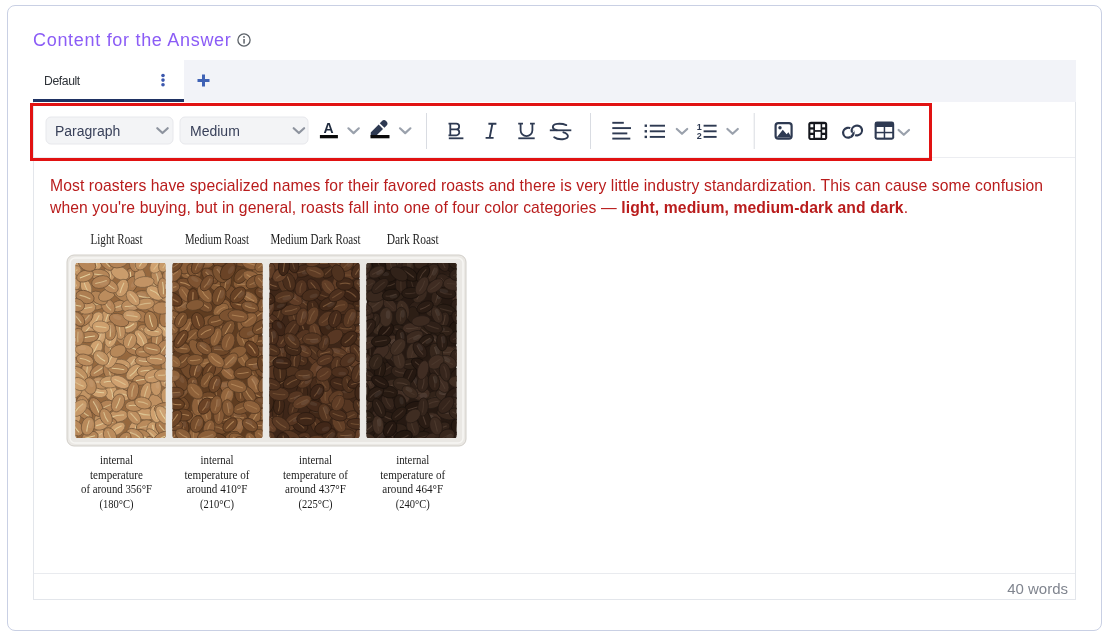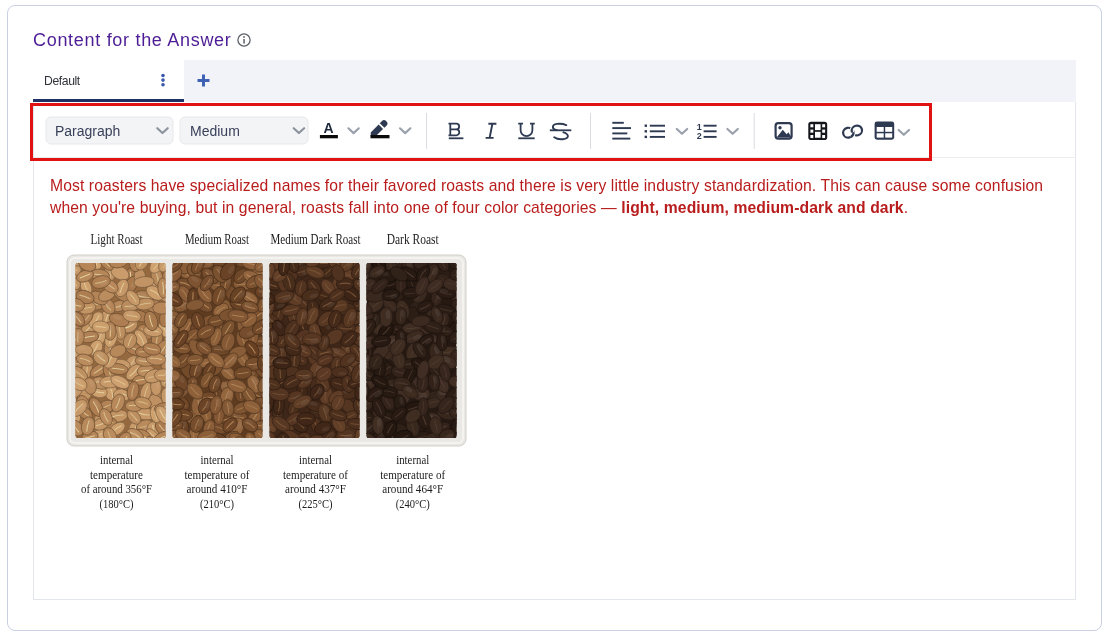--- a/index.html
+++ b/index.html
@@ -1,17 +1,17 @@
 <!DOCTYPE html>
 <html><head><meta charset="utf-8">
 <style>
 * { margin:0; padding:0; box-sizing:border-box; }
 html,body { width:1109px; height:643px; background:#fff; font-family:"Liberation Sans",sans-serif; position:relative; overflow:hidden; }
 .card { position:absolute; left:7px; top:5px; width:1095px; height:626px; border:1px solid #c9d0e4; border-radius:8px; background:#fff; }
-.title { position:absolute; left:33px; top:30.8px; font-size:18px; line-height:18px; letter-spacing:0.7px; color:#4c1d95; }
+.title { position:absolute; left:33px; top:30.8px; font-size:18px; line-height:18px; letter-spacing:0.7px; color:#8b5cf6; }
 .tabstrip { position:absolute; left:33px; top:60px; width:1043px; height:42px; background:#f2f3f8;text-align:right; }
 .tab { position:absolute; left:0; top:0; width:151px; height:42px; background:#fff; border-bottom:3px solid #1f3263; }
 .tablabel { position:absolute; left:11px; top:14.5px; font-size:12.2px; line-height:12.2px; letter-spacing:-0.4px; color:#2f3339; }
 .editor { position:absolute; left:33px; top:102px; width:1043px; height:498px; border:1px solid #e3e6eb; border-top:none; background:#fff; }
 .toolbar { position:absolute; left:0; top:0; width:100%; height:56px; border-bottom:1px solid #ecedf1; background:#fff; }
 .content { position:absolute; left:0; top:56px; width:100%; height:415px; background:#fff; }
 .ptext { position:absolute; left:16px; top:17.3px; width:1020px; font-size:15.7px; letter-spacing:0.1px; line-height:22px; color:#b91c1c; }
 .statusbar { position:absolute; left:0; bottom:0; width:100%; height:26px; border-top:1px solid #e9ebef; background:#fff; }
 .wc { position:absolute; right:7px; top:5.5px; font-size:15px; color:#80858f; }
 .redbox { position:absolute; left:30px; top:103px; width:902px; height:58px; border:3px solid #e11212; z-index:10; }
@@ -35,20 +35,23 @@
     <circle cx="4" cy="12.7" r="1.8" fill="#3b57ad"></circle>
   </svg>
 <svg width="13" height="13" viewBox="0 0 13 13" style="position:absolute;left:197.2px;top:74px">
     <path d="M6.5 0.5 V12.5 M0.5 6.5 H12.5" stroke="#3f62b5" stroke-width="3"></path>
   </svg>
 <div class="editor">
   <div class="toolbar"></div>
   <div class="content">
     <div class="ptext">Most roasters have specialized names for their favored roasts and there is very little industry standardization. This can cause some confusion<br>when you're buying, but in general, roasts fall into one of four color categories — <b>light, medium, medium-dark and dark</b>.</div>
   </div>
+  <div class="statusbar">
+      <span class="wc">40 words</span>
+    </div>
 </div>
 <svg width="1043" height="56" viewBox="0 0 1043 56" style="position:absolute;left:33px;top:102px">
 <rect x="13" y="15" width="127" height="27" rx="5" fill="#f3f4f6" stroke="#e7e8ec"></rect>
 <text x="22" y="33.5" font-family="Liberation Sans" font-size="14" fill="#39415a">Paragraph</text>
 <path d="M124.3 26.2L129.5 31.0L134.7 26.2" fill="none" stroke="#8d939e" stroke-width="2.2" stroke-linecap="round" stroke-linejoin="round"></path>
 <rect x="147" y="15" width="128" height="27" rx="5" fill="#f3f4f6" stroke="#e7e8ec"></rect>
 <text x="157" y="33.5" font-family="Liberation Sans" font-size="14" fill="#39415a">Medium</text>
 <path d="M260.7 26.2L265.9 31.0L271.1 26.2" fill="none" stroke="#8d939e" stroke-width="2.2" stroke-linecap="round" stroke-linejoin="round"></path>
 <text x="295.6" y="31.30000000000001" text-anchor="middle" font-family="Liberation Sans" font-size="14" font-weight="bold" fill="#1f2a3d">A</text>
 <rect x="286.9" y="33" width="18" height="3.3" fill="#0a0a0a"></rect>

